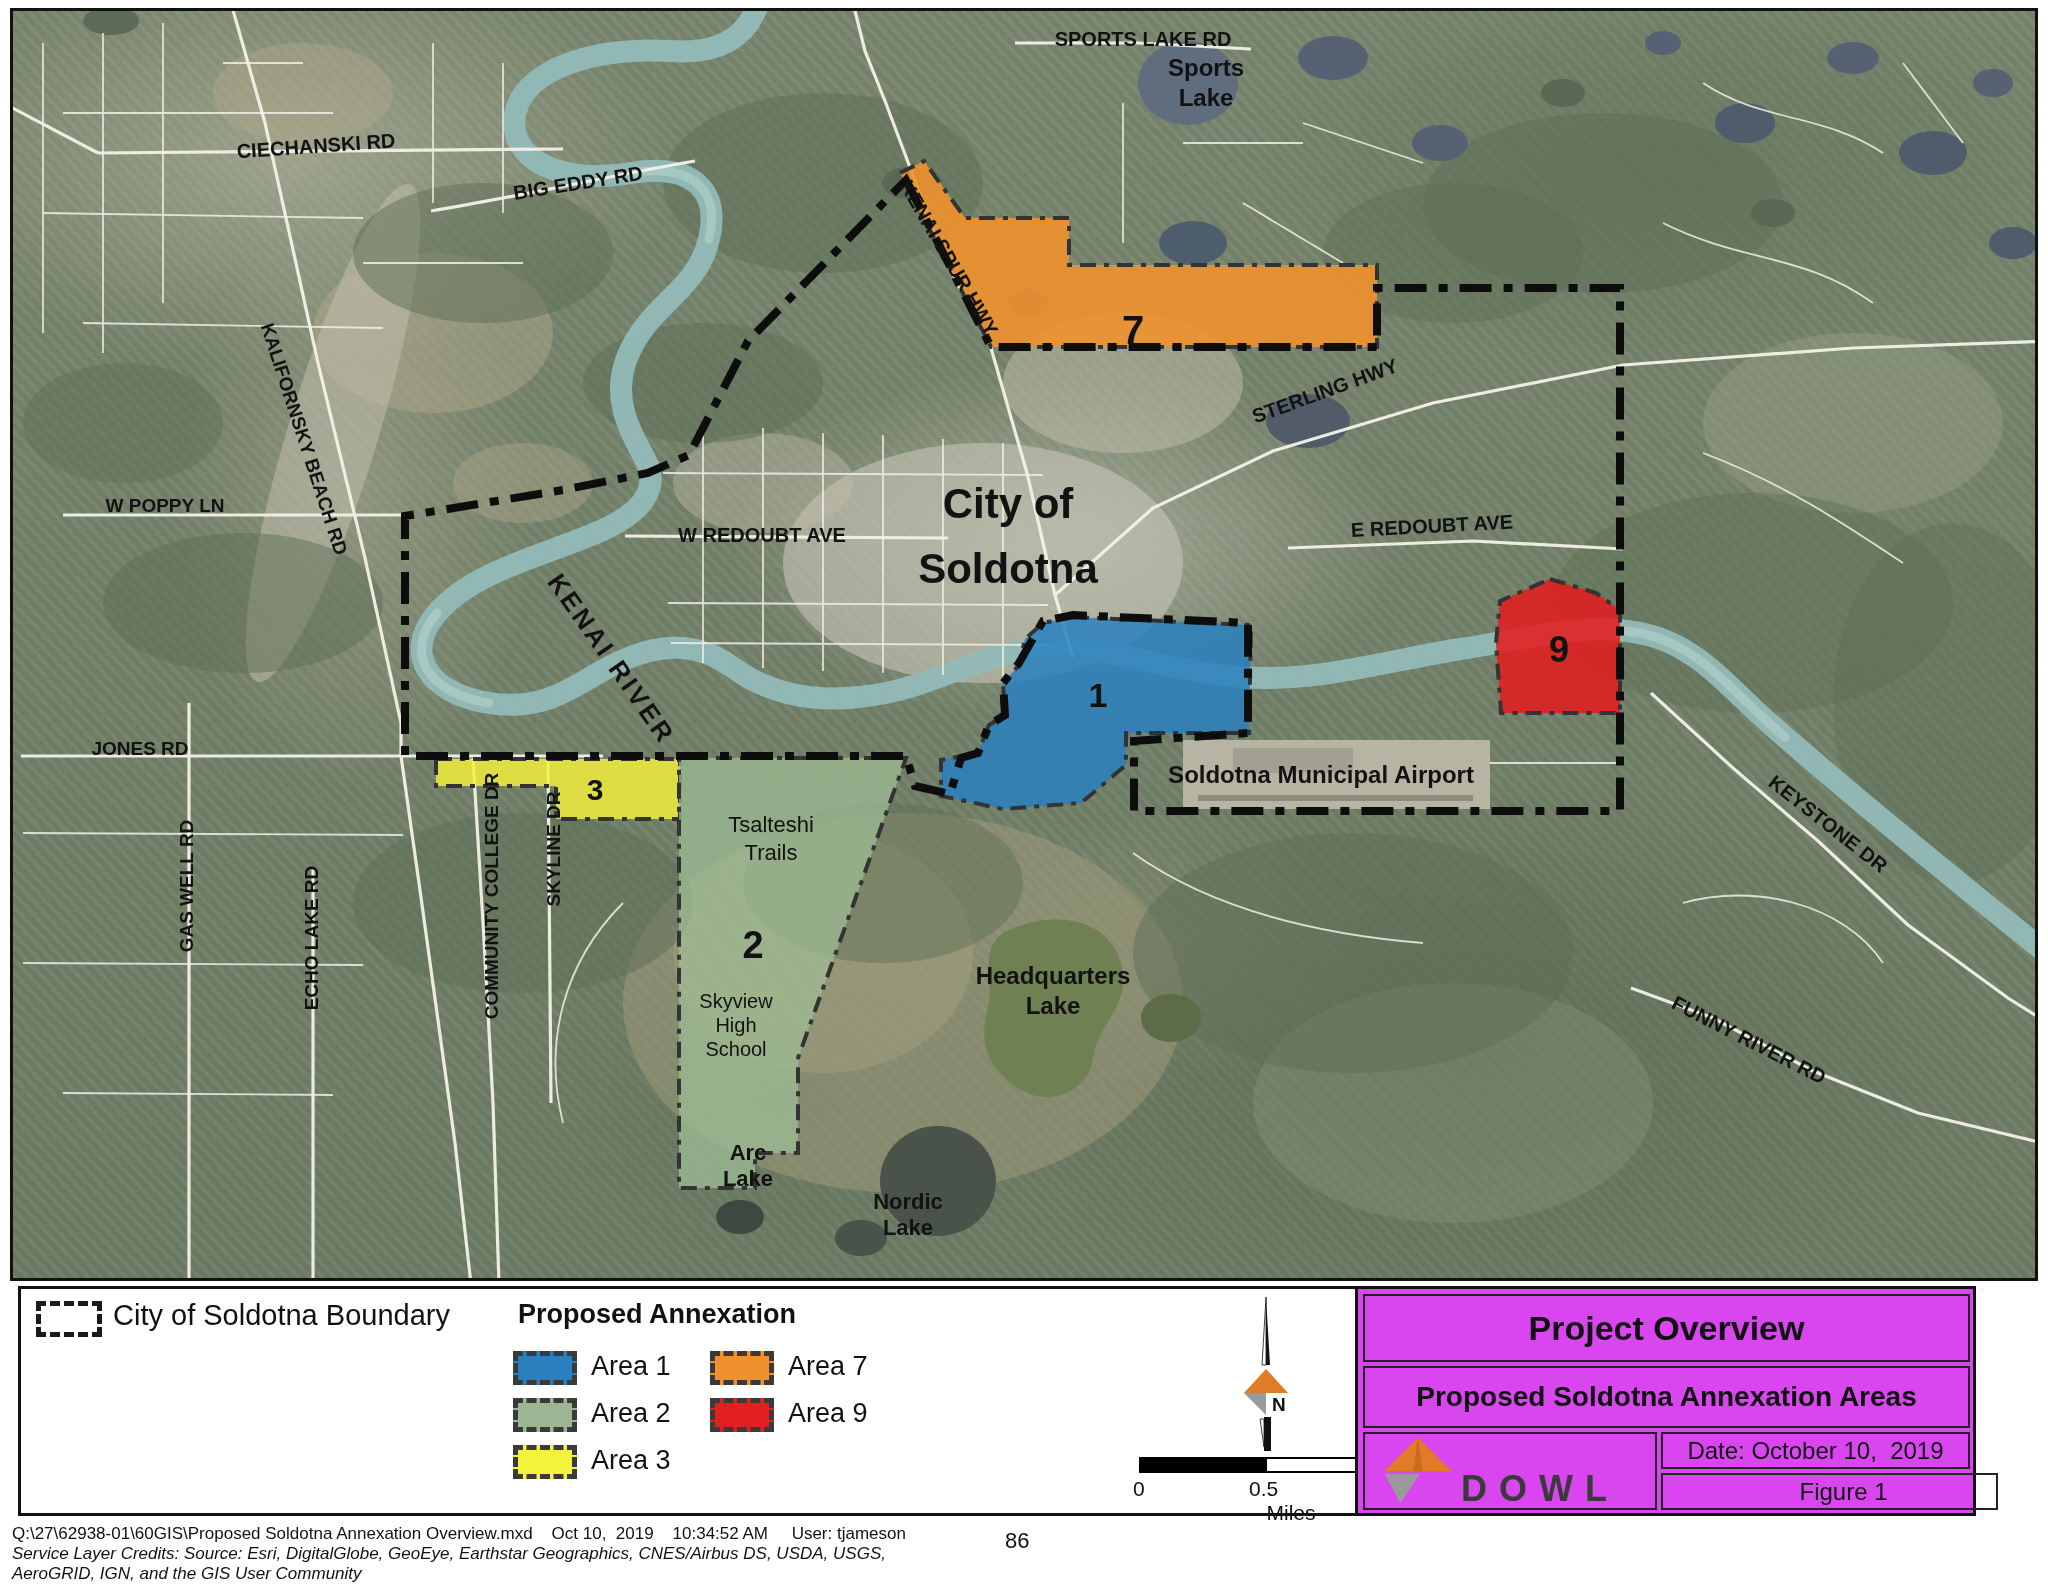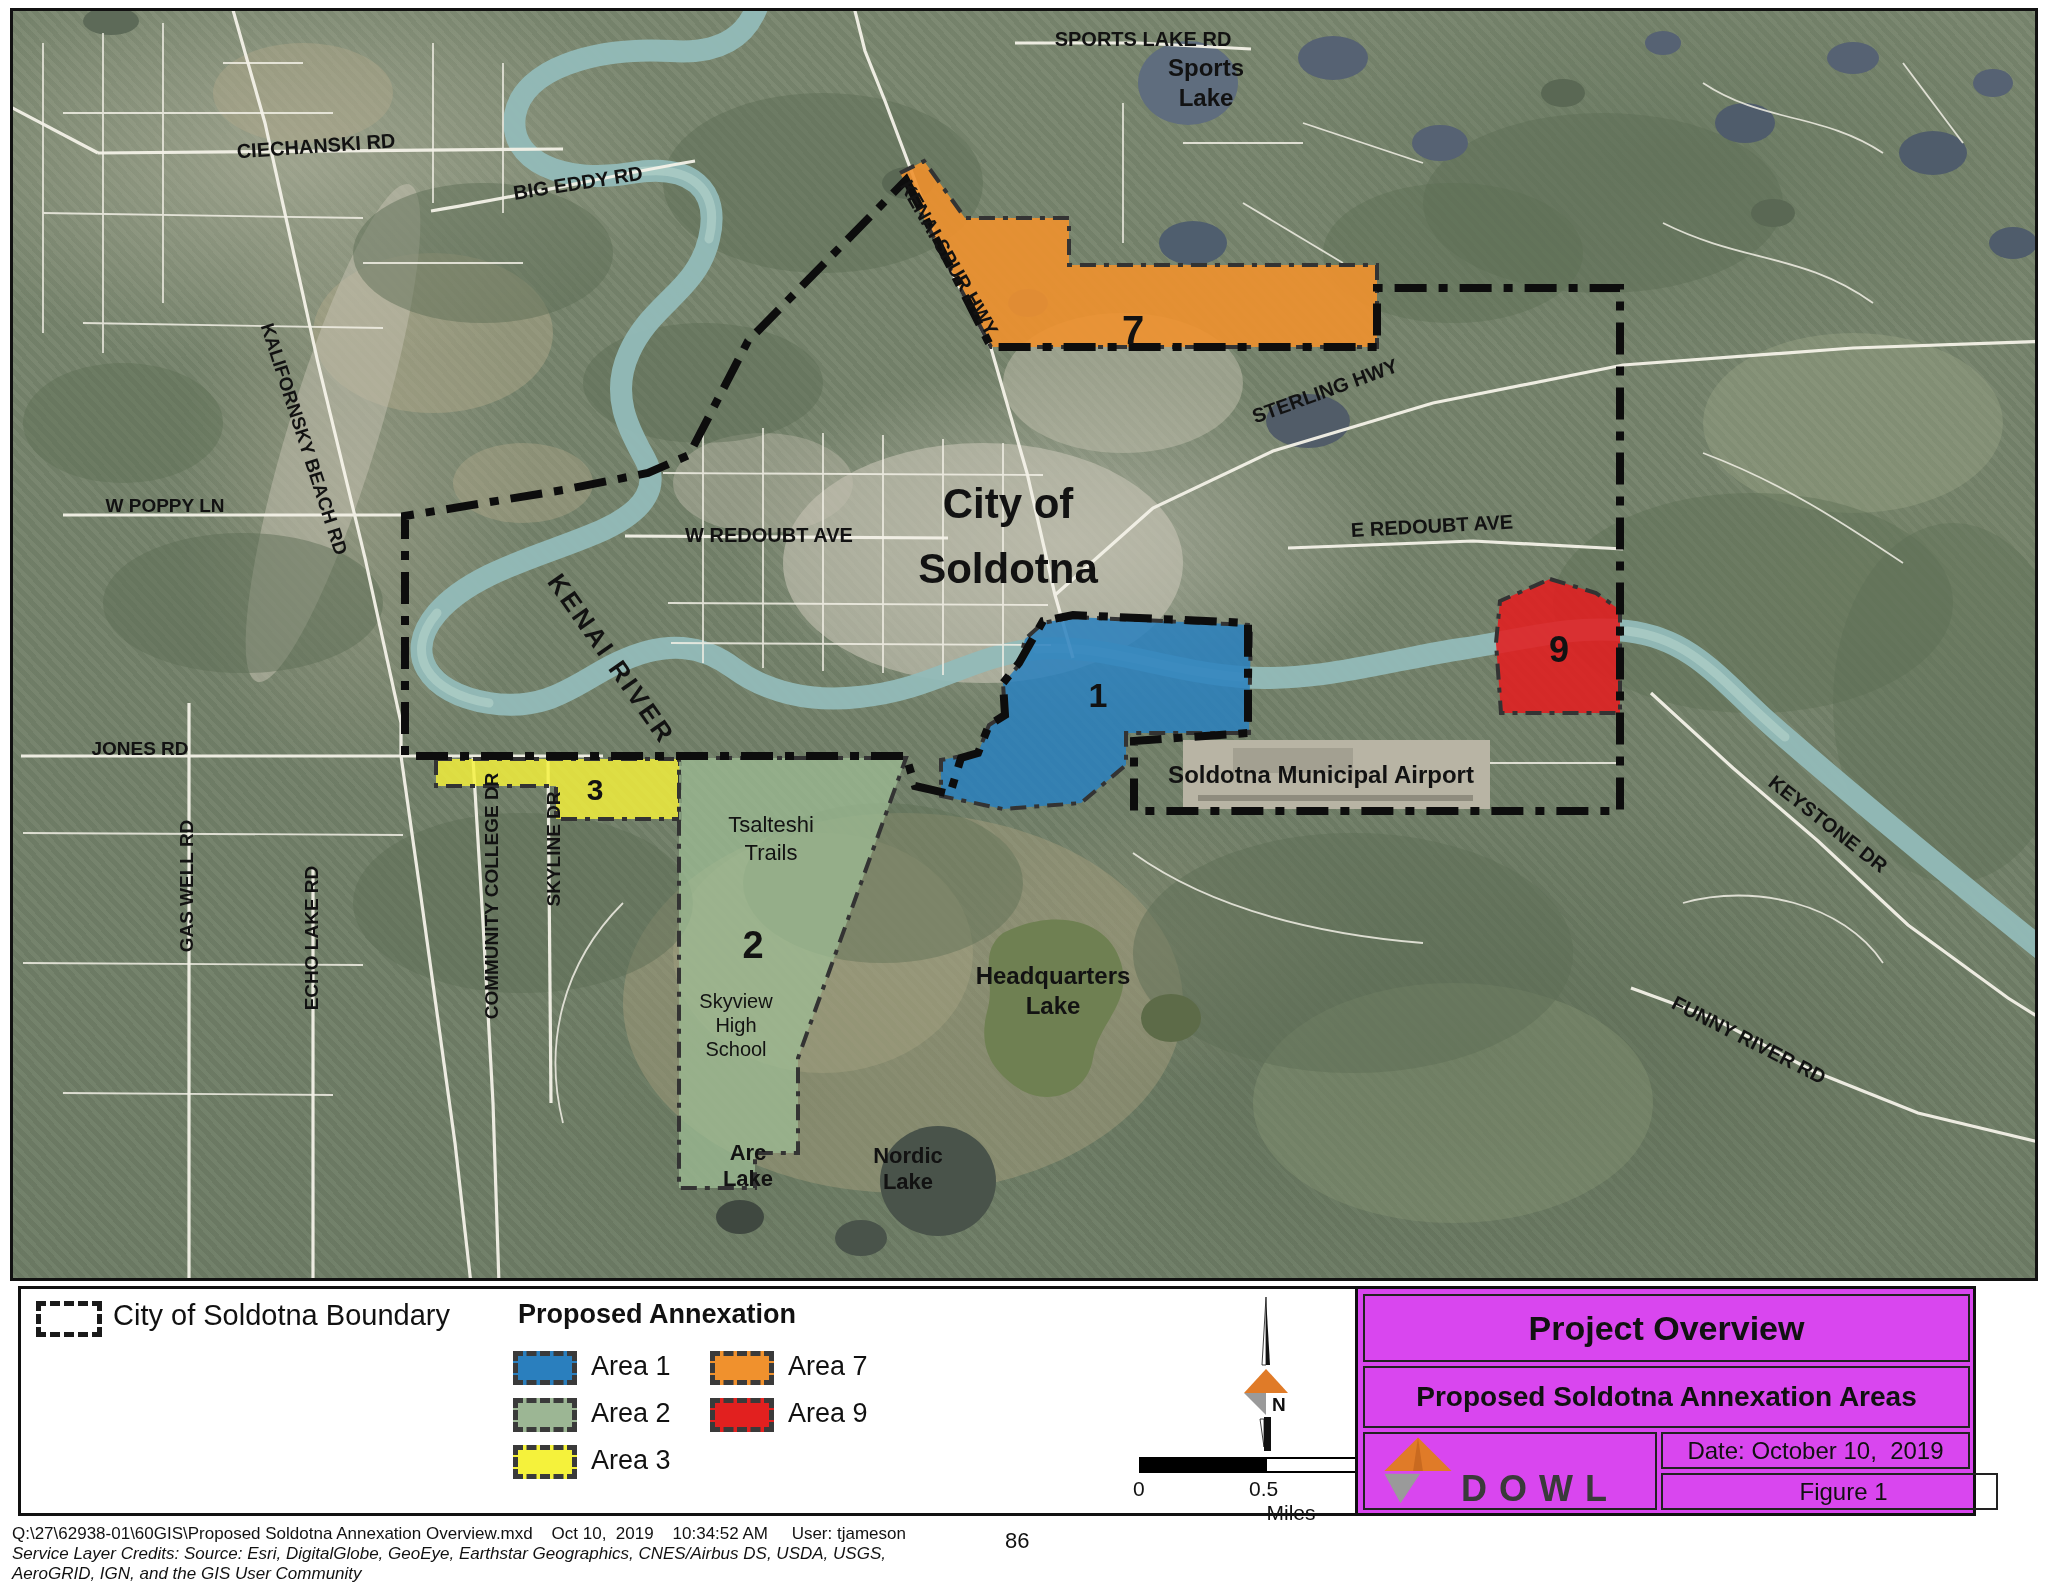--- a/index.html
+++ b/index.html
@@ -208,40 +208,40 @@
     <div id="labels">
         <div class="mlabel" style="left: 1130px; top: 28px; font-size: 20px; font-weight: 700; line-height: 1.12; transform: translate(-50%, -50%) rotate(0deg);">SPORTS LAKE RD</div>
         <div class="mlabel" style="left: 1193px; top: 72px; font-size: 24px; font-weight: 700; line-height: 1.25; transform: translate(-50%, -50%) rotate(0deg);">Sports
 Lake</div>
         <div class="mlabel" style="left: 303px; top: 135px; font-size: 20px; font-weight: 700; line-height: 1.12; transform: translate(-50%, -50%) rotate(-4deg);">CIECHANSKI RD</div>
         <div class="mlabel" style="left: 565px; top: 172px; font-size: 20px; font-weight: 700; line-height: 1.12; transform: translate(-50%, -50%) rotate(-9deg);">BIG EDDY RD</div>
         <div class="mlabel" style="left: 936px; top: 247px; font-size: 20px; font-weight: 700; line-height: 1.12; transform: translate(-50%, -50%) rotate(60deg);">KENAI SPUR HWY</div>
         <div class="mlabel" style="left: 1312px; top: 380px; font-size: 20px; font-weight: 700; line-height: 1.12; transform: translate(-50%, -50%) rotate(-20deg);">STERLING HWY</div>
         <div class="mlabel" style="left: 995px; top: 525px; font-size: 42px; font-weight: 700; line-height: 1.55; transform: translate(-50%, -50%) rotate(0deg);">City of
 Soldotna</div>
-        <div class="mlabel" style="left: 749px; top: 524px; font-size: 20px; font-weight: 700; line-height: 1.12; transform: translate(-50%, -50%) rotate(0deg); margin-left: 7px;">W REDOUBT AVE</div>
+        <div class="mlabel" style="left: 749px; top: 524px; font-size: 20px; font-weight: 700; line-height: 1.12; transform: translate(-50%, -50%) rotate(0deg);">W REDOUBT AVE</div>
         <div class="mlabel" style="left: 1419px; top: 515px; font-size: 20px; font-weight: 700; line-height: 1.12; transform: translate(-50%, -50%) rotate(-3deg);">E REDOUBT AVE</div>
         <div class="mlabel" style="left: 598px; top: 648px; font-size: 26px; font-weight: 700; line-height: 1.12; letter-spacing: 3px; transform: translate(-50%, -50%) rotate(55deg);">KENAI RIVER</div>
         <div class="mlabel" style="left: 1308px; top: 764px; font-size: 24px; font-weight: 700; line-height: 1.12; transform: translate(-50%, -50%) rotate(0deg);">Soldotna Municipal Airport</div>
         <div class="mlabel" style="left: 127px; top: 738px; font-size: 19px; font-weight: 700; line-height: 1.12; transform: translate(-50%, -50%) rotate(0deg);">JONES RD</div>
         <div class="mlabel" style="left: 152px; top: 495px; font-size: 19px; font-weight: 700; line-height: 1.12; transform: translate(-50%, -50%) rotate(0deg);">W POPPY LN</div>
         <div class="mlabel" style="left: 291px; top: 428px; font-size: 19px; font-weight: 700; line-height: 1.12; transform: translate(-50%, -50%) rotate(72deg);">KALIFORNSKY BEACH RD</div>
         <div class="mlabel" style="left: 174px; top: 875px; font-size: 19px; font-weight: 700; line-height: 1.12; transform: translate(-50%, -50%) rotate(-90deg);">GAS WELL RD</div>
         <div class="mlabel" style="left: 299px; top: 927px; font-size: 19px; font-weight: 700; line-height: 1.12; transform: translate(-50%, -50%) rotate(-90deg);">ECHO LAKE RD</div>
         <div class="mlabel" style="left: 479px; top: 885px; font-size: 19px; font-weight: 700; line-height: 1.12; transform: translate(-50%, -50%) rotate(-90deg);">COMMUNITY COLLEGE DR</div>
         <div class="mlabel" style="left: 541px; top: 838px; font-size: 19px; font-weight: 700; line-height: 1.12; transform: translate(-50%, -50%) rotate(-90deg);">SKYLINE DR</div>
         <div class="mlabel" style="left: 758px; top: 827px; font-size: 22px; font-weight: 400; line-height: 1.25; transform: translate(-50%, -50%) rotate(0deg);">Tsalteshi
 Trails</div>
         <div class="mlabel" style="left: 740px; top: 934px; font-size: 38px; font-weight: 700; line-height: 1.12; transform: translate(-50%, -50%) rotate(0deg);">2</div>
         <div class="mlabel" style="left: 723px; top: 1014px; font-size: 20px; font-weight: 400; line-height: 1.2; transform: translate(-50%, -50%) rotate(0deg);">Skyview
 High
 School</div>
         <div class="mlabel" style="left: 735px; top: 1155px; font-size: 22px; font-weight: 700; line-height: 1.2; transform: translate(-50%, -50%) rotate(0deg);">Arc
 Lake</div>
-        <div class="mlabel" style="left: 895px; top: 1158px; font-size: 22px; font-weight: 700; line-height: 1.2; transform: translate(-50%, -50%) rotate(0deg);">Nordic
+        <div class="mlabel" style="left: 895px; top: 1204px; font-size: 22px; font-weight: 700; line-height: 1.2; transform: translate(-50%, -50%) rotate(0deg);">Nordic
 Lake</div>
         <div class="mlabel" style="left: 1040px; top: 980px; font-size: 24px; font-weight: 700; line-height: 1.25; transform: translate(-50%, -50%) rotate(0deg);">Headquarters
 Lake</div>
         <div class="mlabel" style="left: 1815px; top: 813px; font-size: 20px; font-weight: 700; line-height: 1.12; transform: translate(-50%, -50%) rotate(38deg);">KEYSTONE DR</div>
         <div class="mlabel" style="left: 1736px; top: 1029px; font-size: 20px; font-weight: 700; line-height: 1.12; transform: translate(-50%, -50%) rotate(27deg);">FUNNY RIVER RD</div>
         <div class="mlabel" style="left: 1085px; top: 684px; font-size: 34px; font-weight: 700; line-height: 1.12; transform: translate(-50%, -50%) rotate(0deg);">1</div>
         <div class="mlabel" style="left: 582px; top: 779px; font-size: 30px; font-weight: 700; line-height: 1.12; transform: translate(-50%, -50%) rotate(0deg);">3</div>
         <div class="mlabel" style="left: 1120px; top: 319px; font-size: 40px; font-weight: 700; line-height: 1.12; transform: translate(-50%, -50%) rotate(0deg);">7</div>
         <div class="mlabel" style="left: 1546px; top: 639px; font-size: 36px; font-weight: 700; line-height: 1.12; transform: translate(-50%, -50%) rotate(0deg);">9</div>
       </div>

